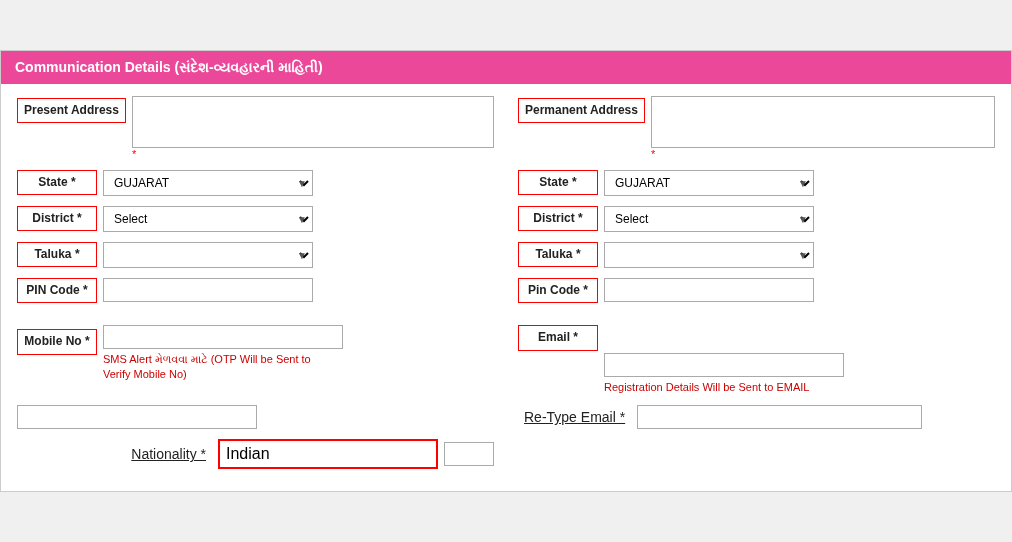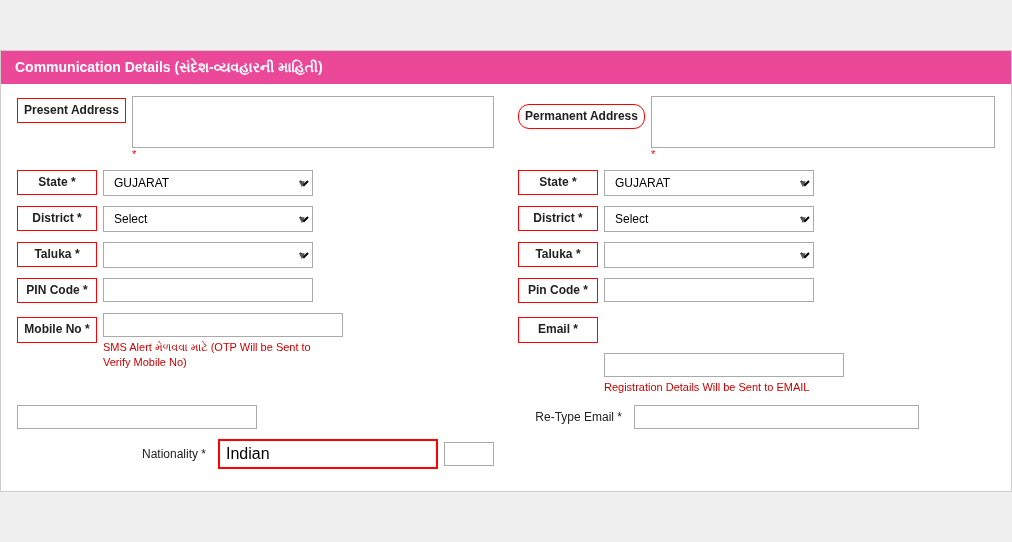--- a/index.html
+++ b/index.html
@@ -4,21 +4,21 @@
   <style>
     * { box-sizing: border-box; margin: 0; padding: 0; }
     body { font-family: Arial, sans-serif; font-size: 13px; background: #f0f0f0; display: flex; justify-content: center; align-items: center; min-height: 100vh; }
     .form-container { width: 1012px; border: 1px solid #ccc; background: #fff; }
     .form-header { background: #ec4899; color: #fff; padding: 8px 14px; font-size: 14px; font-weight: bold; }
     .form-body { padding: 12px 16px; }
     .form-row { display: flex; align-items: flex-start; margin-bottom: 10px; gap: 8px; }
     .col-left { display: flex; align-items: flex-start; flex: 1; gap: 6px; }
     .col-right { display: flex; align-items: flex-start; flex: 1; gap: 6px; }
     .label-box { border: 1.5px solid red; padding: 4px 6px; min-width: 80px; text-align: center; font-size: 12px; color: #222; line-height: 1.3; font-weight: bold; }
-    .label-plain { min-width: 80px; text-align: right; font-size: 12px; color: #222; padding: 4px 6px; }
+    .label-plain { min-width: 80px; text-align: right; font-size: 14px; color: #222; padding: 4px 6px; text-decoration: underline; }
     .input-text { border: 1px solid #aaa; padding: 4px 6px; font-size: 12px; background: #fff; }
     .select-wrapper { position: relative; display: inline-block; }
     .select-wrapper::after { content: '▼'; position: absolute; right: 6px; top: 50%; transform: translateY(-50%); font-size: 10px; pointer-events: none; color: #555; }
     textarea.input-text { height: 52px; resize: none; }
     .hint-text { font-size: 11px; color: #c00; line-height: 1.4; margin-top: 2px; }
     .hint-text-right { font-size: 11px; color: #c00; line-height: 1.4; margin-top: 2px; }
     .nationality-input { border: 2px solid red; padding: 4px 6px; font-size: 16px; background: #fff; width: 220px; }
     .nationality-extra { border: 1px solid #aaa; padding: 4px 6px; font-size: 12px; background: #fff; width: 50px; }
     .divider { width: 8px; }
     .address-area { width: 240px; }
@@ -43,21 +43,21 @@
     <div class="form-row">
       <div class="col-left">
         <div class="label-box" style="margin-top:2px;">Present Address</div>
         <div style="display:flex;flex-direction:column;flex:1;">
           <textarea class="input-text address-area" style="width: 100%;"></textarea>
           <span style="color:red;font-size:11px;">*</span>
         </div>
       </div>
       <div class="divider"></div>
       <div class="col-right">
-        <div class="label-box" style="margin-top:8px;border-radius:11px;">Permanent Address</div>
+        <div class="label-box" style="margin-top:2px;">Permanent Address</div>
         <div style="display:flex;flex-direction:column;flex:1;">
           <textarea class="input-text address-area" style="width: 100%;"></textarea>
           <span style="color:red;font-size:11px;">*</span>
         </div>
       </div>
     </div>
 
     <div class="form-row">
       <div class="col-left" style="align-items:center;">
         <div class="label-box"><span>State *</span></div>
@@ -124,30 +124,30 @@
         <input type="text" class="input-text pincode-input" style="">
       </div>
       <div class="divider"></div>
       <div class="col-right" style="align-items:center;">
         <div class="label-box"><span>Pin Code *</span></div>
         <input type="text" class="input-text pincode-input" style="">
       </div>
     </div>
 
     <div class="form-row">
-      <div class="col-left" style="align-items:flex-start;">
+      <div class="col-left" style="align-items:flex-start;margin-top:12px;">
         <div class="label-box" style="margin-top:4px;">Mobile No *</div>
         <div style="display:flex;flex-direction:column;">
           <input type="text" class="input-text mobile-input" style="">
           <div class="hint-text" style="max-width:220px;margin-top:3px;">SMS Alert મેળવવા માટે (OTP Will be Sent to Verify Mobile No)</div>
         </div>
       </div>
       <div class="divider"></div>
       <div class="col-right" style="align-items:flex-start;">
-        <div class="label-box" style="margin-top:4px;">Email *</div>
+        <div class="label-box" style="margin-top:12px;">Email *</div>
         <div style="display:flex;flex-direction:column;margin-top:40px;">
           <input type="text" class="input-text email-input" style="">
           <div class="hint-text-right" style="max-width:300px;margin-top:3px;">Registration Details Will be Sent to EMAIL</div>
         </div>
       </div>
     </div>
 
     <div class="form-row">
       <div class="col-left" style="align-items:center;">
         <input type="text" class="input-text retype-input" style="">

